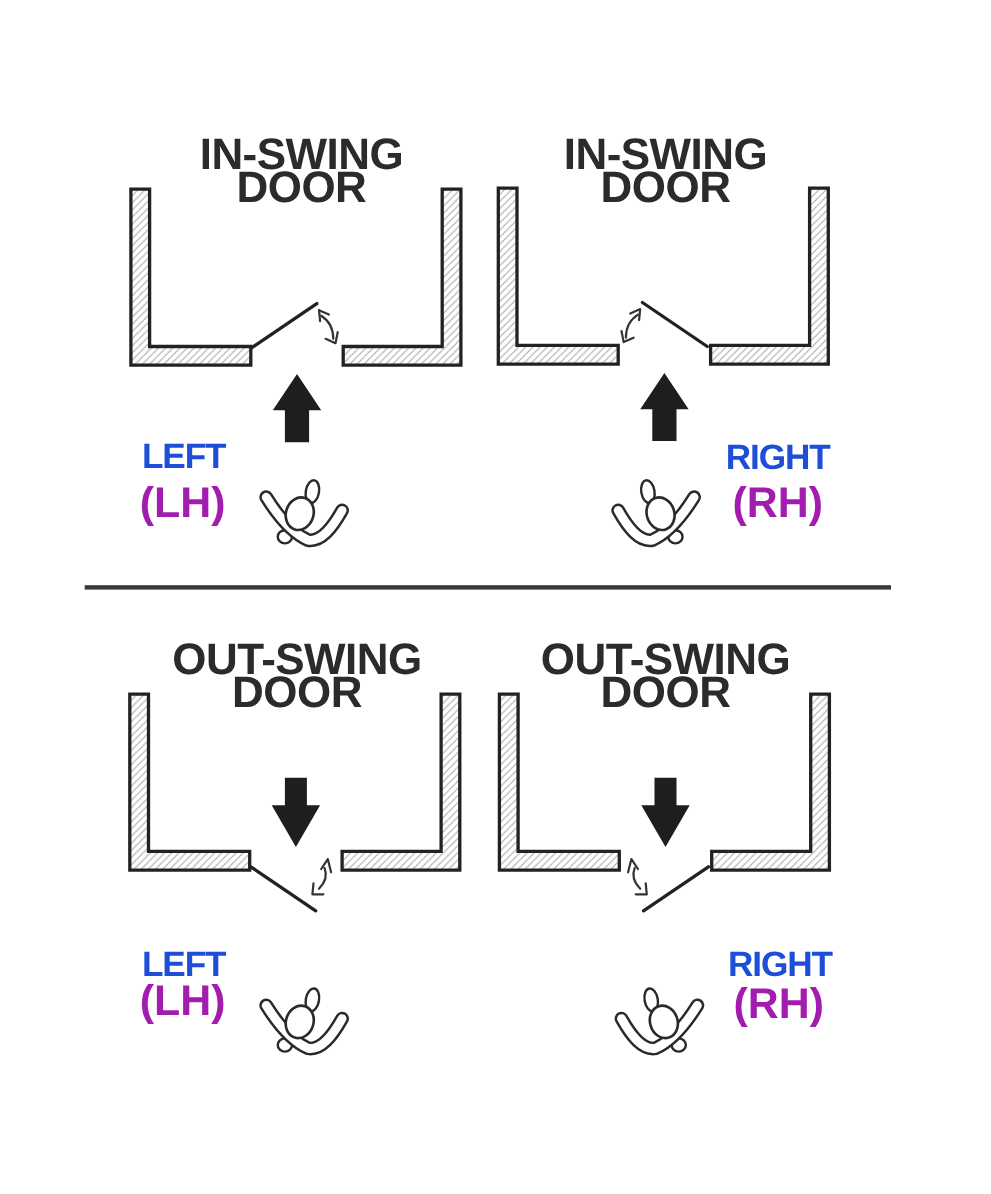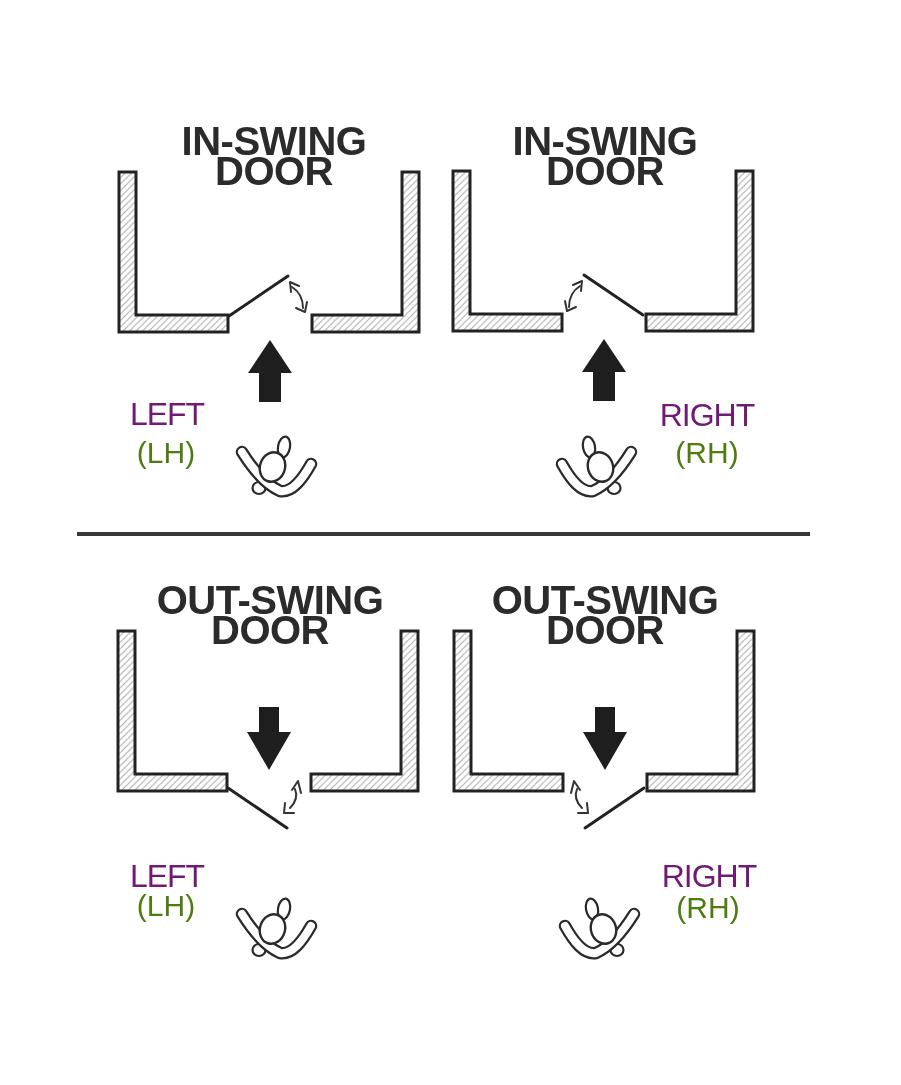--- a/index.html
+++ b/index.html
@@ -2,24 +2,24 @@
 <html><head>
 <meta charset="utf-8">
 <style>
   html,body{margin:0;padding:0;background:#ffffff;}
   body{width:901px;height:1085px;position:relative;overflow:hidden;
        font-family:"Liberation Sans",sans-serif;color:#2b2b2b;}
   .abs{position:absolute;}
   .panel-title{transform:translateX(-50%);text-align:center;
        font-size:40px;font-weight:700;line-height:30px;letter-spacing:-0.5px;
        color:#2b2b2b;white-space:nowrap;}
-  .hand-label{transform:translateX(-50%);font-size:32px;font-weight:400;
-       letter-spacing:-1px;color:#701a75;white-space:nowrap;}
-  .hand-abbr{transform:translateX(-50%);font-size:30px;font-weight:400;
-       letter-spacing:0;color:#4d7c0f;white-space:nowrap;}
+  .hand-label{transform:translateX(-50%);font-size:32px;font-weight:700;
+       letter-spacing:-1px;color:#1d4ed8;white-space:nowrap;}
+  .hand-abbr{transform:translateX(-50%);font-size:39px;font-weight:700;
+       letter-spacing:0;color:#a21caf;white-space:nowrap;}
   svg{overflow:visible;display:block;}
   .diagram{position:absolute;}
   .person{position:absolute;}
   .person.mirrored{transform:scaleX(-1);}
   .divider{position:absolute;background:#383838;}
 </style>
 </head>
 <body>
 
 <svg width="0" height="0" aria-hidden="true">

